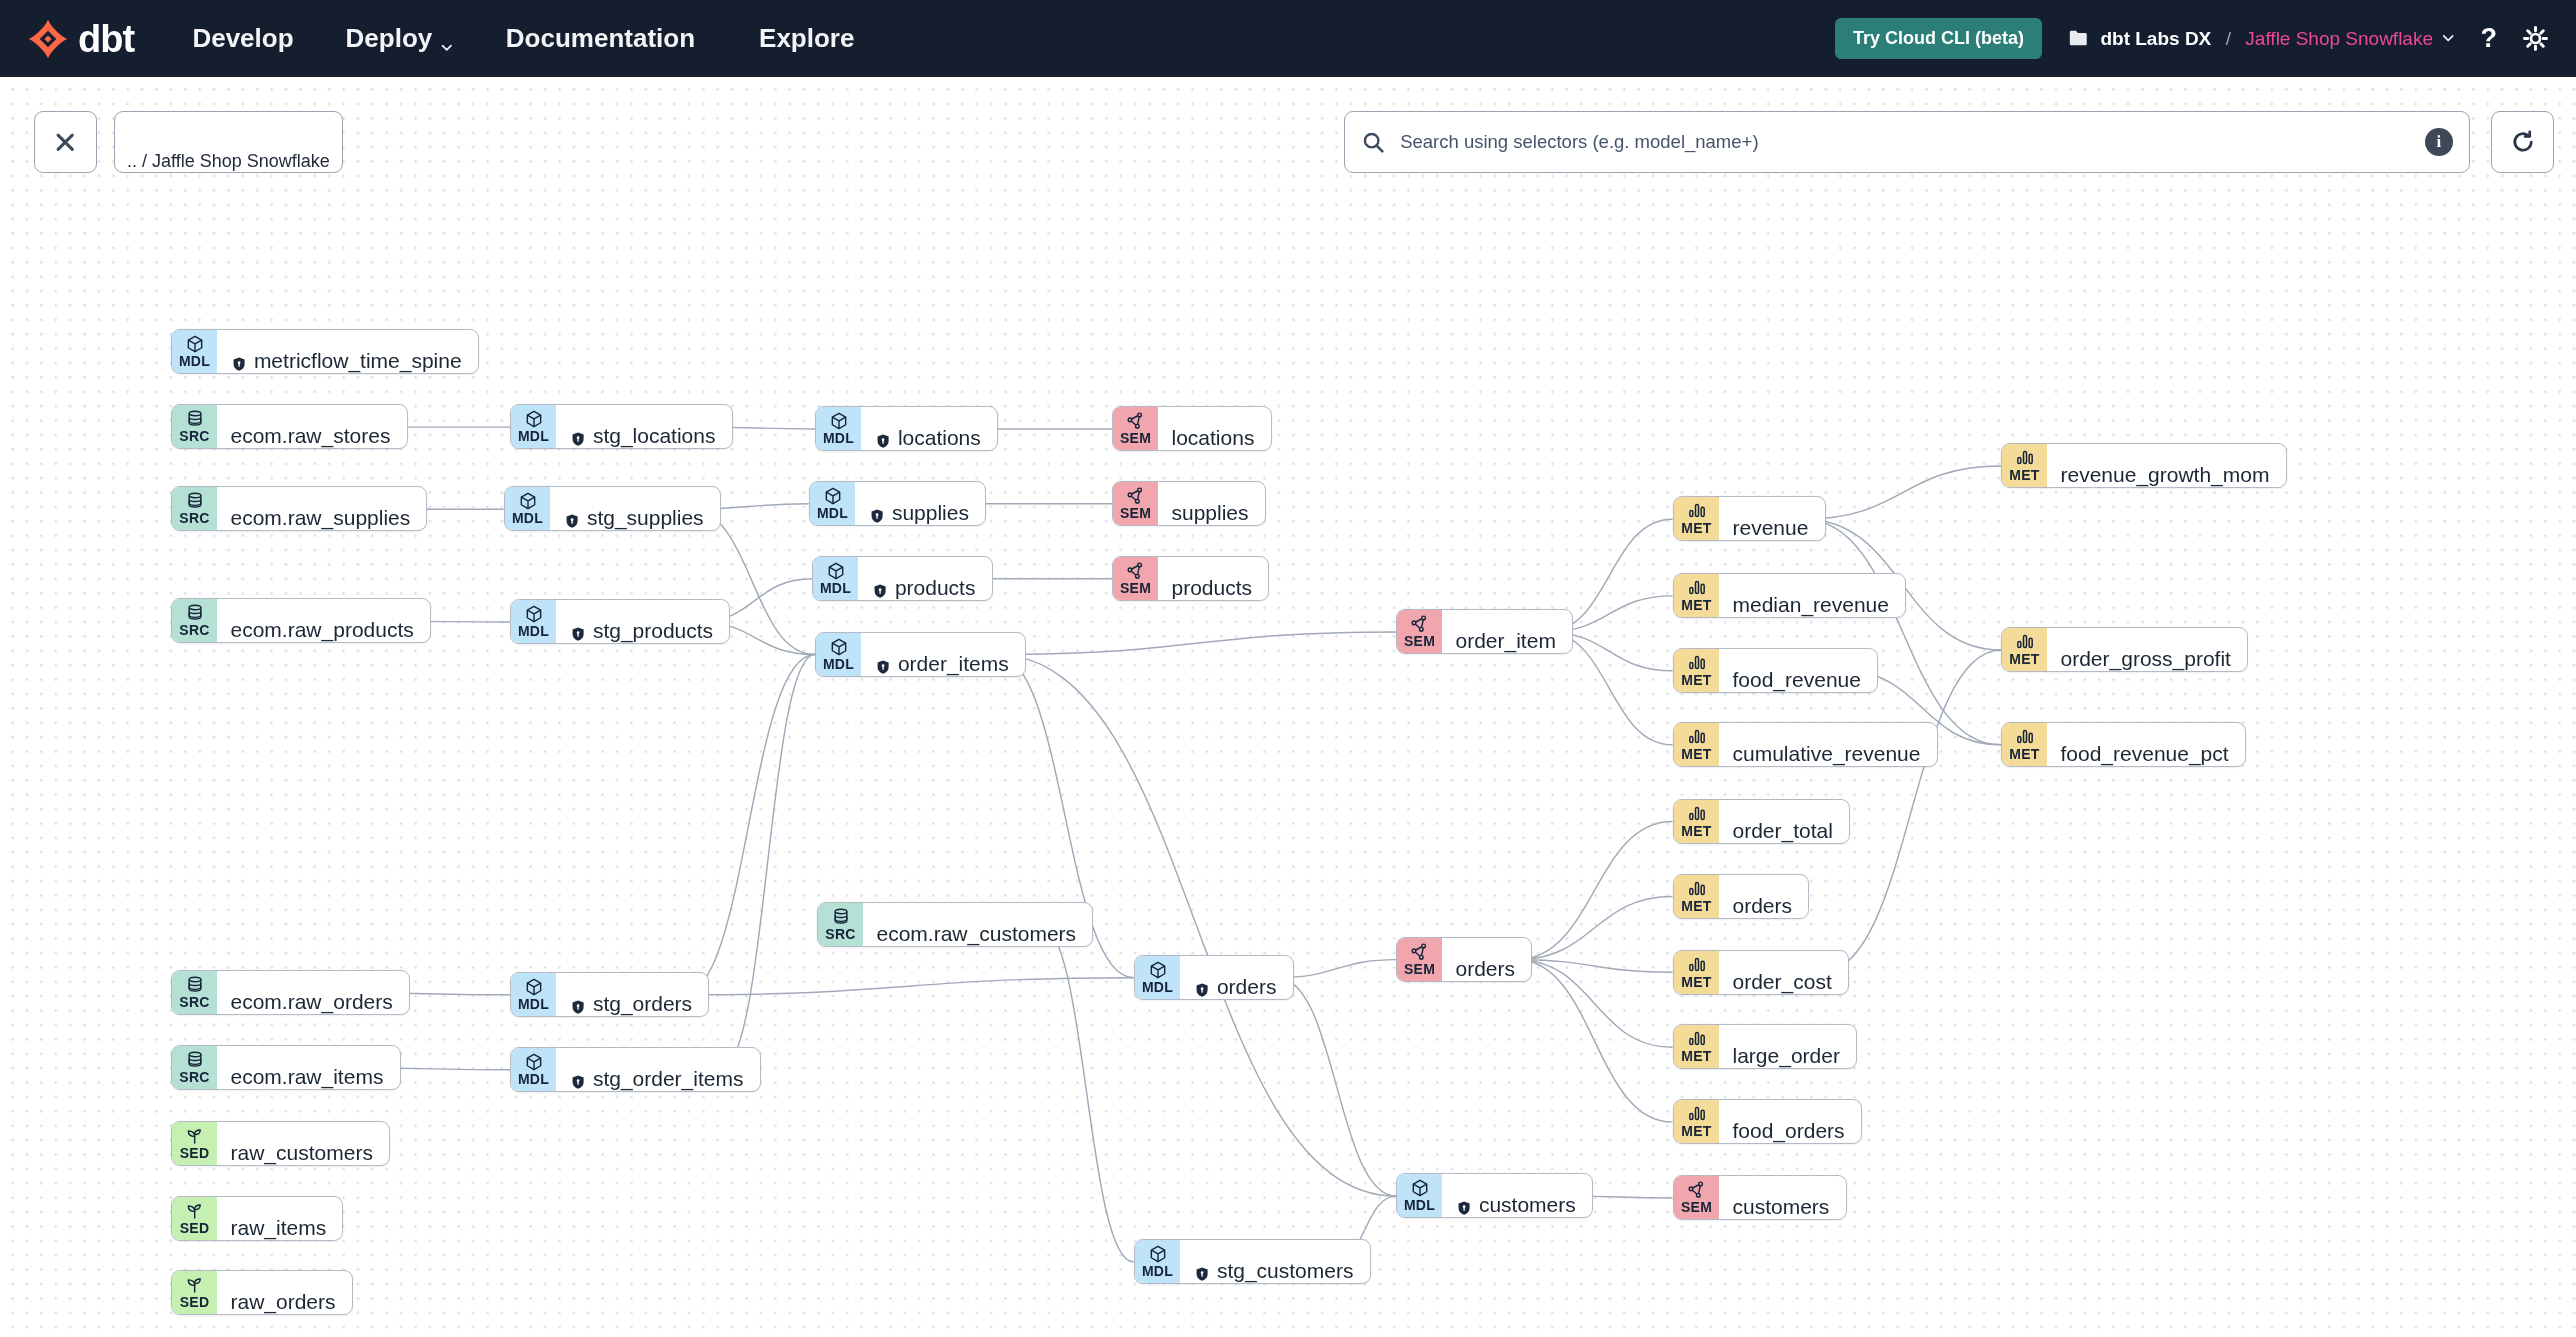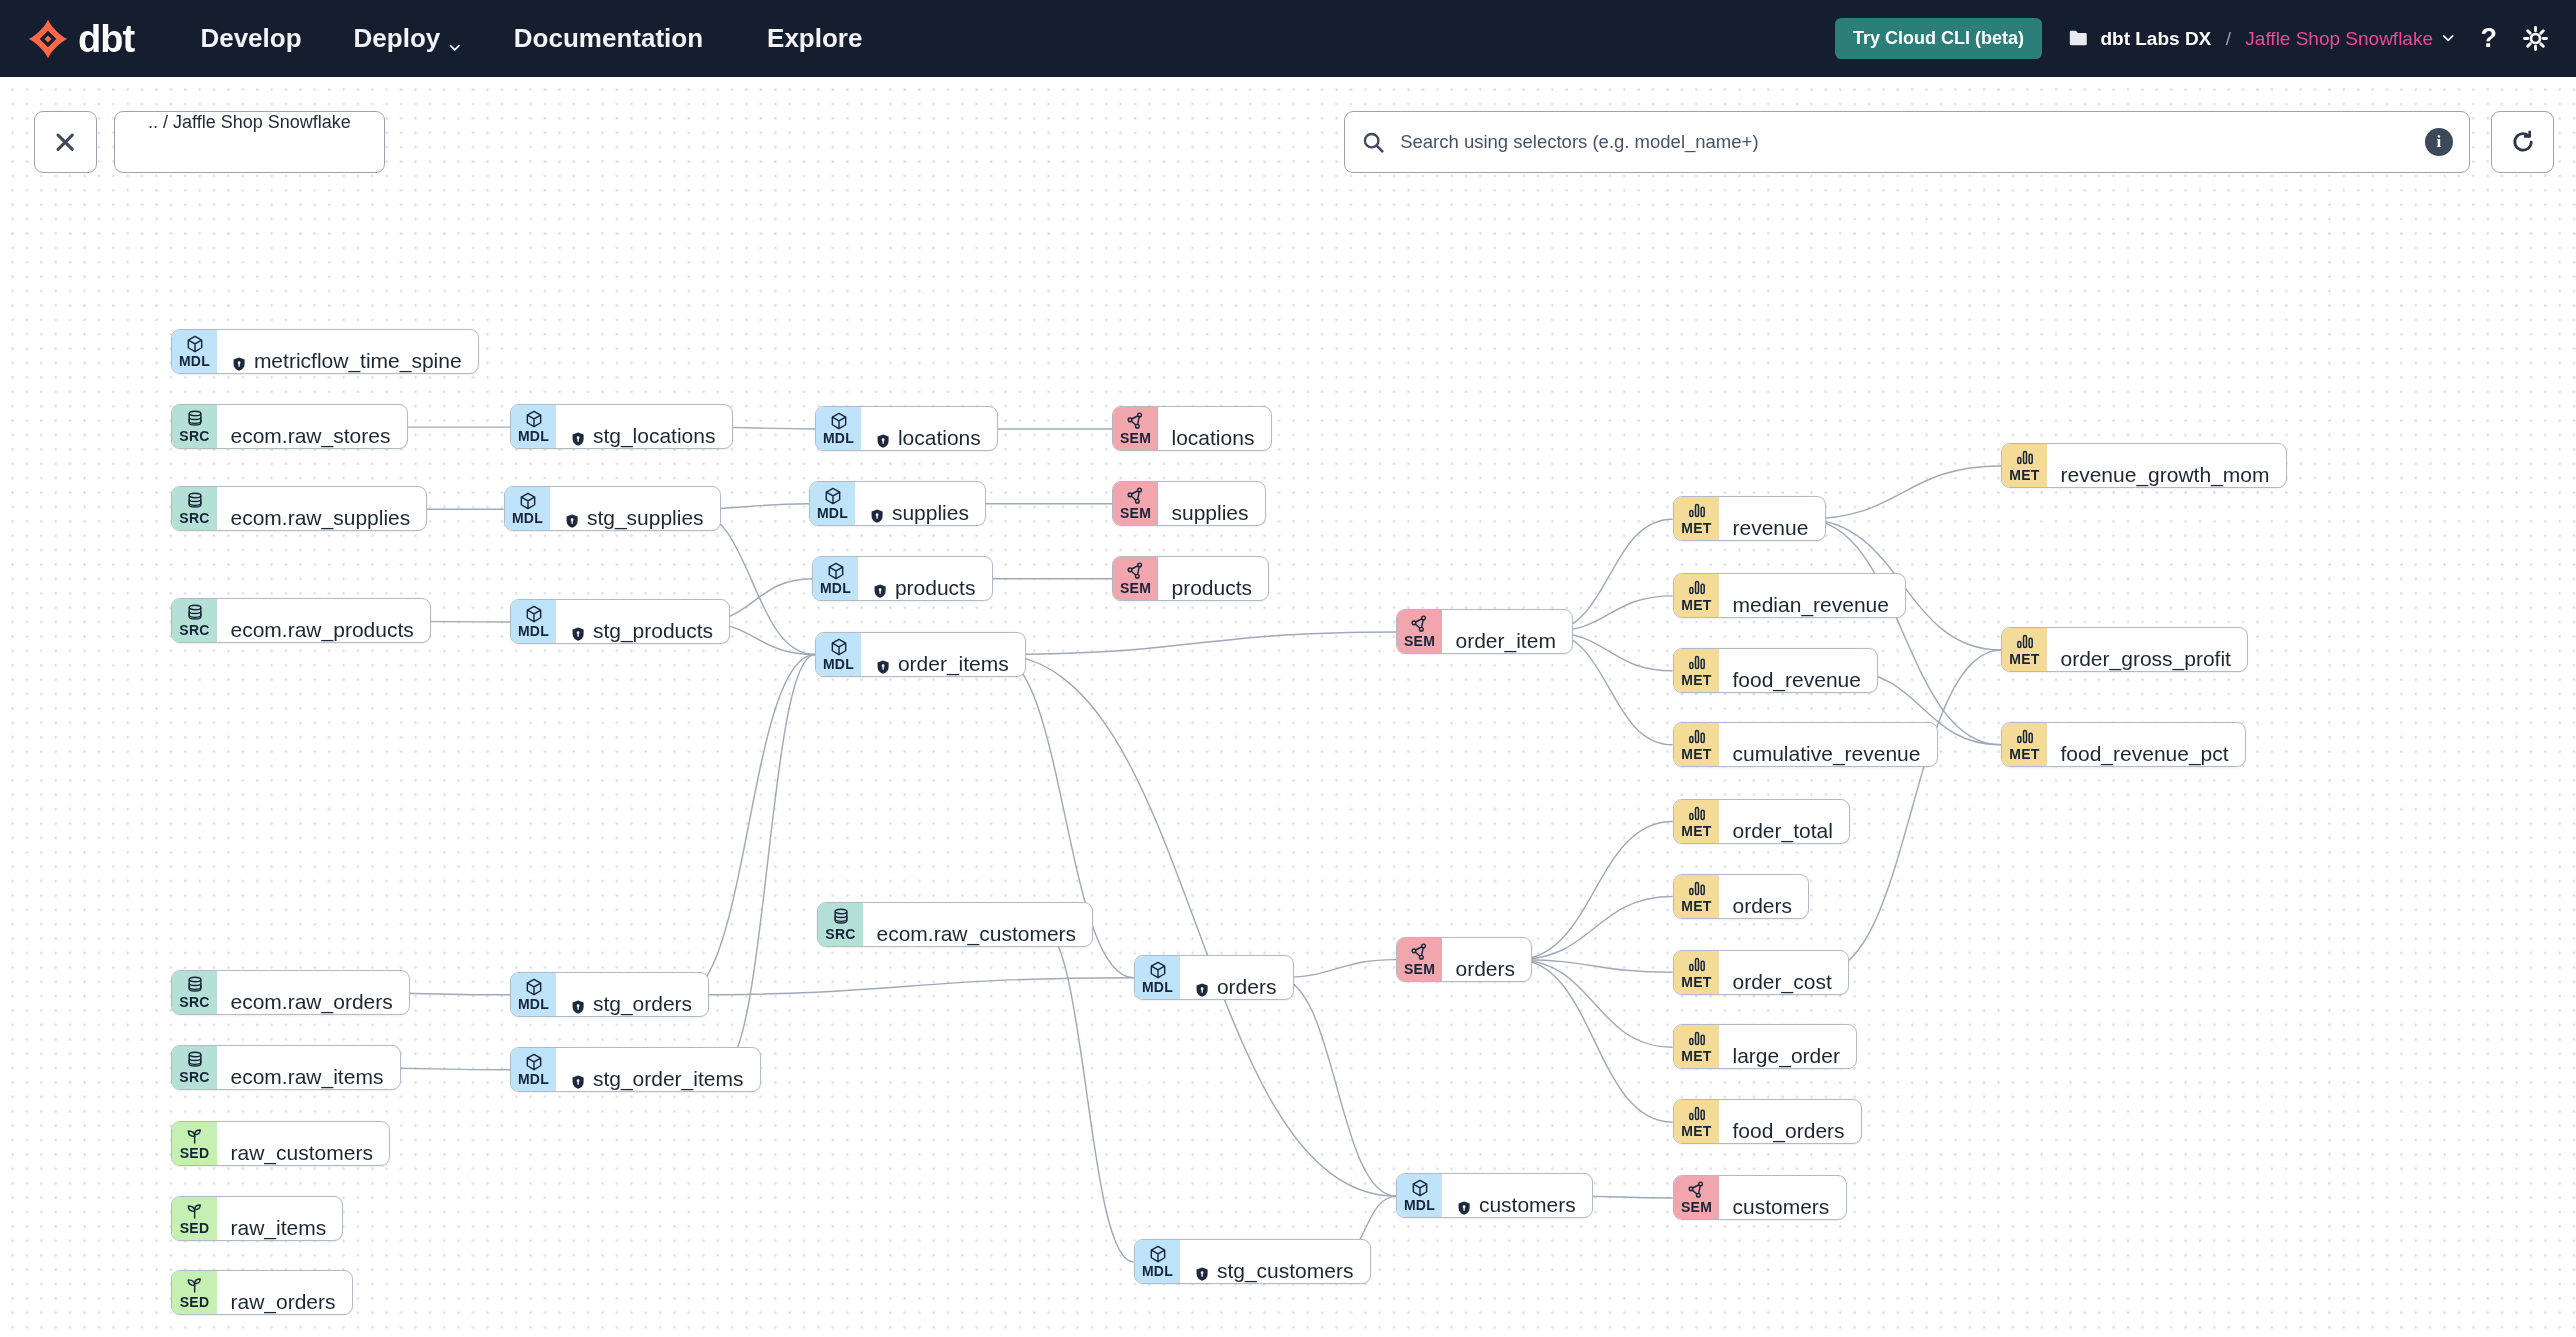--- a/index.html
+++ b/index.html
@@ -10,42 +10,42 @@
   }
   
   #dots {
     position:absolute; left:0; top:77px; width:2576px; height:1261px;
     background-image: radial-gradient(circle, #dfe1e8 1.3px, transparent 1.4px);
     background-size: 14.4px 14.4px; background-position: 5.4px 5.4px; z-index:0;
   }
   
   #navbar {
     position:absolute; left:0; top:0; width:2576px; height:77px;
-    background:#151e2f; display:flex; align-items:center; padding:0 27px; z-index:20;gap:8px;
+    background:#151e2f; display:flex; align-items:center; padding:0 27px; z-index:20;
   }
   .brand { display:flex; align-items:center; gap:9px; margin-right:58px; }
   .brand-text { color:#fff; font-size:38px; font-weight:bold; letter-spacing:-0.9px; line-height:1; }
   .nav-links { display:flex; align-items:center; gap:52px; }
   .nav-link { color:#f2f4f7; font-size:26px; font-weight:600; display:flex; align-items:flex-end; gap:8.1px; cursor:pointer; }
   .nav-link.active { font-weight:bold;padding-left:12px; }
   .nav-right { margin-left:auto; display:flex; align-items:center; gap:25px; }
   .cta-btn {
     border:none; border-radius:6.3px; padding:10px 18px; font-size:18px; font-weight:600;
     color:#fff; font-family:inherit; cursor:pointer;
   }
   .proj-crumb { display:flex; align-items:center; gap:10.8px; color:#fff; }
   .proj-account { font-size:19px; font-weight:bold; color:#fff; }
   .proj-sep { color:#97a0af; font-size:19px; padding:0 3.6px; }
   .proj-name { font-size:19px; color:#ec4899; display:flex; align-items:center; gap:8.1px; }
   .help-q { color:#fff; font-size:27px; font-weight:bold; cursor:pointer; line-height:1; }
   .icon-btn { background:none; border:none; padding:0; cursor:pointer; display:flex; align-items:center; }
   
   .tool { position:absolute; top:111px; height:62px; background:#fff; border:1.4px solid #9aa3b2; border-radius:9px; z-index:10; }
   #close-btn { left:34px; width:63px; display:flex; align-items:center; justify-content:center; cursor:pointer; }
-  #crumb-btn { left:114px; padding:0 33px; display:flex; align-items:flex-start; font-size:18px; color:#1f2937; cursor:pointer; }
+  #crumb-btn { left:114px; padding:0 12px; display:flex; align-items:flex-end; font-size:18px; color:#1f2937; cursor:pointer; }
   #search-box { left:1344px; width:1126px; display:flex; align-items:center; padding:0 16.2px; gap:12.6px; }
   #search-box input {
     flex:1; border:none; outline:none; font-size:18.5px; color:#1f2937; font-family:inherit; background:transparent;
   }
   #search-box input::placeholder { color:#45536a; opacity:1; }
   .info-dot {
     width:28px; height:28px; border-radius:50%; background:#3d4859; color:#fff;
     display:flex; align-items:center; justify-content:center; font-size:17px; font-weight:bold; cursor:pointer;
     font-family:"Liberation Serif", serif;
   }

